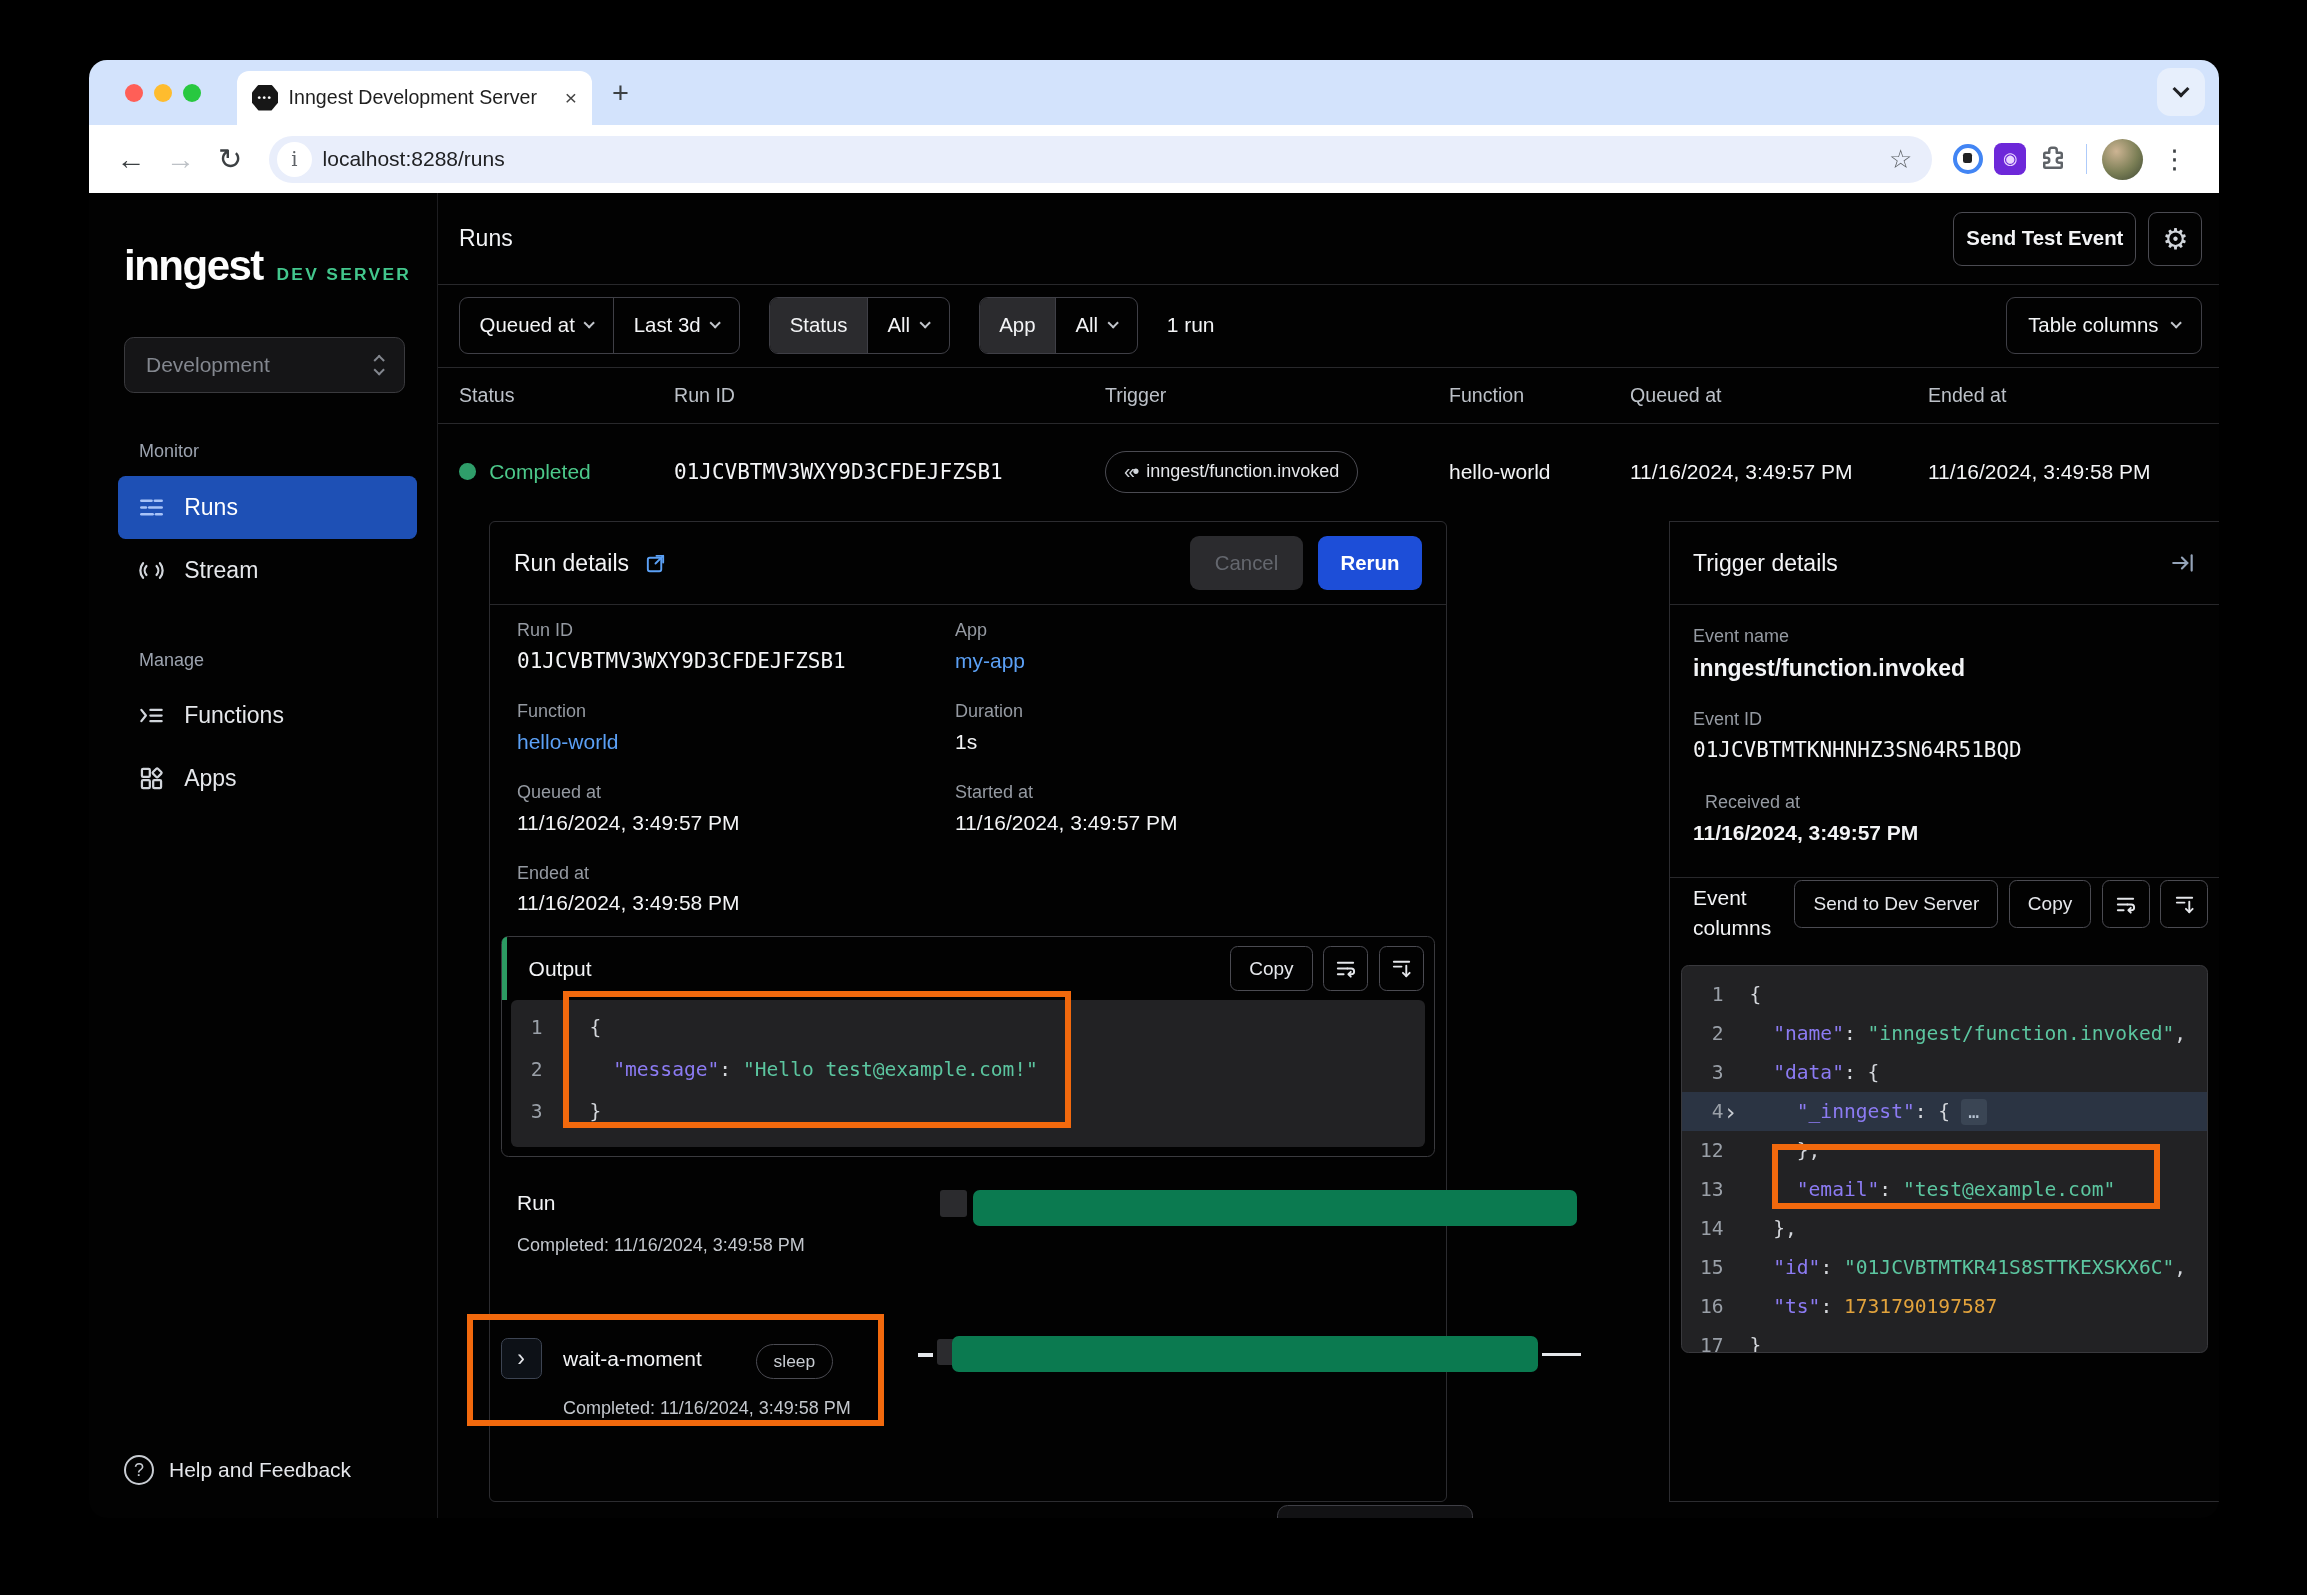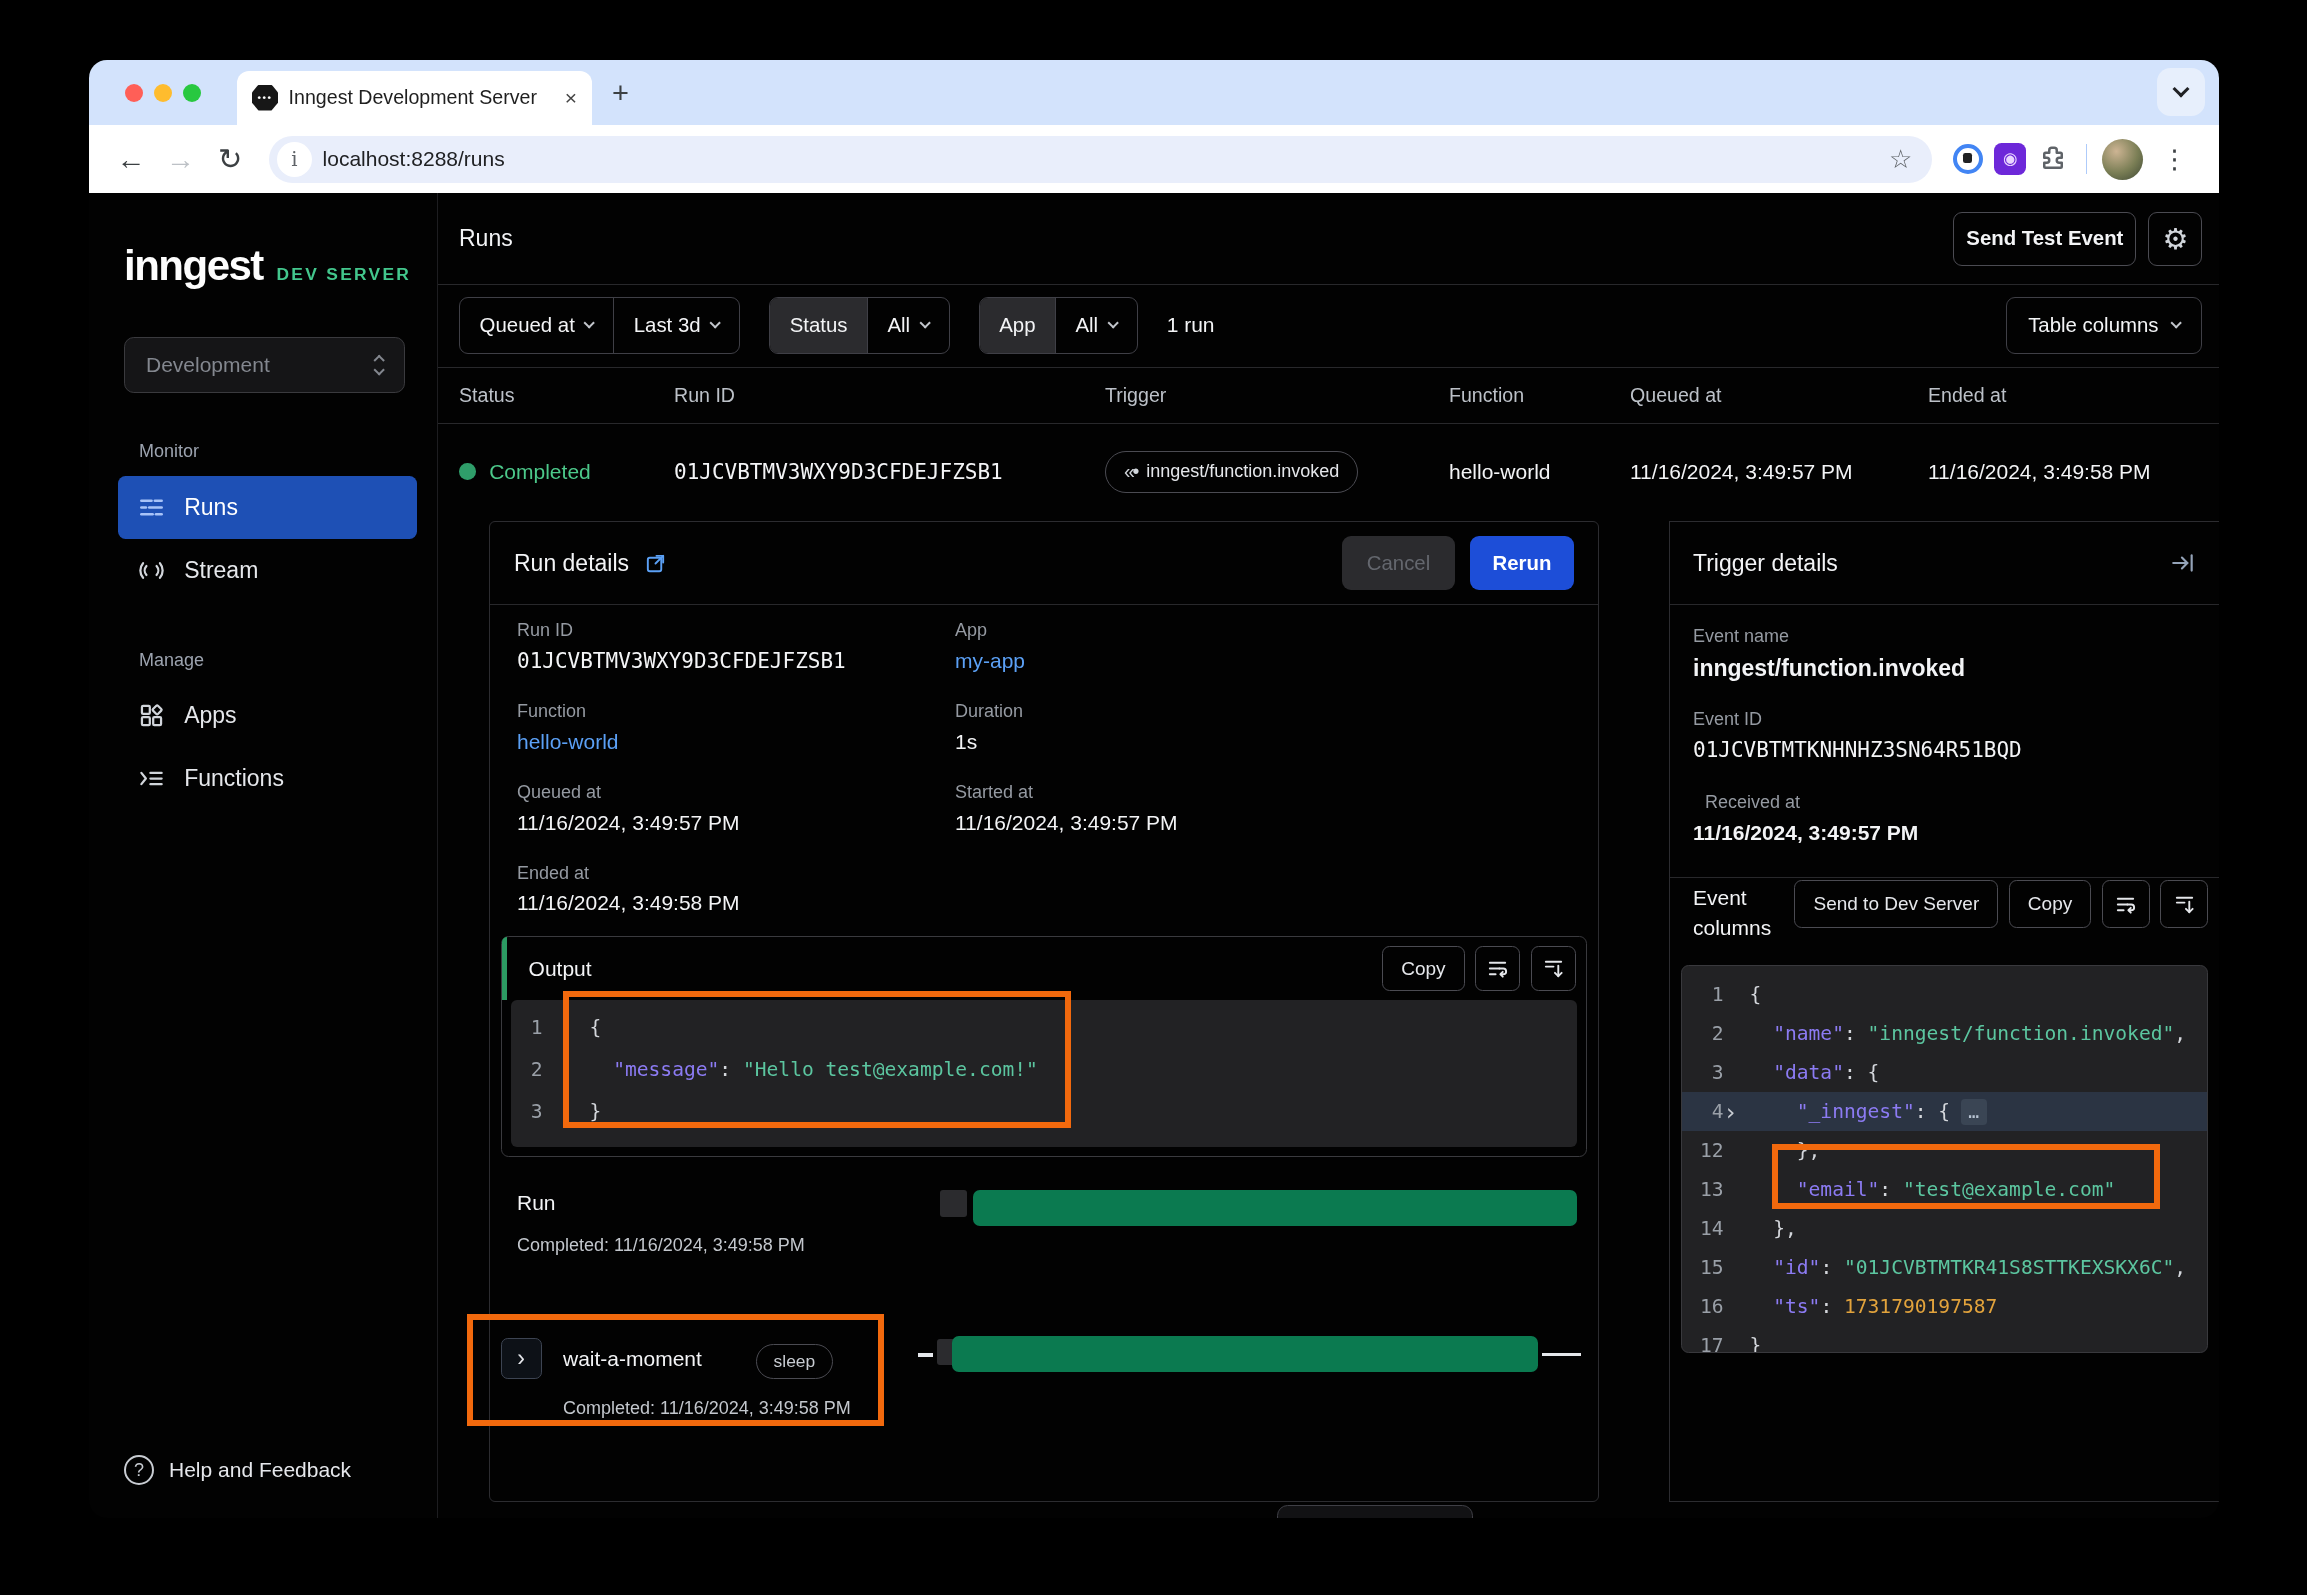--- a/index.html
+++ b/index.html
@@ -70,21 +70,21 @@
   #table-header { position:absolute; top:175px; left:0; right:0; height:55px; display:grid; grid-template-columns:215px 431px 344px 181px 298px 1fr; align-items:center; padding-left:21px; color:#bcc1c8; font-size:19.6px; }
   #table-row { position:absolute; top:230px; left:0; right:0; height:97px; display:grid; grid-template-columns:215px 431px 344px 181px 298px 1fr; align-items:center; padding-left:21px; color:#f3f4f6; font-size:21px; }
   #status-cell { display:flex; align-items:center; gap:13.6px; color:#4cc88a; }
   #status-dot { width:16.6px; height:16.6px; border-radius:50%; background:#2f9e6a; }
   .mono { font-family:"DejaVu Sans Mono", monospace; }
   #trigger-pill { display:inline-flex; align-items:center; gap:9px; height:42px; border:0.8px solid #4b4b52; border-radius:755px; padding:0 18px; font-size:18px; color:#e5e7eb; width:fit-content; }
   #trigger-pill .tic { font-size:19.6px; color:#d1d5db; letter-spacing:-2.3px; }
 
   
   #drawer { position:absolute; top:328px; left:0; right:0; height:981px; }
-  #card-left { position:absolute; left:51px; top:0; width:1110px; height:981px; border:0.8px solid #2c2c30; border-radius:6px; }
+  #card-left { position:absolute; left:51px; top:0; width:958px; height:981px; border:0.8px solid #2c2c30; border-radius:6px; }
   #rd-header { position:absolute; top:0; left:0; right:0; height:83px; display:flex; align-items:center; padding:0 24px; gap:15px; border-bottom:0.8px solid #28282b; }
   #rd-title { font-size:23px; color:#f3f4f6; }
   #rd-header .spacer { flex:1; }
   #cancel-btn { height:54px; width:113px; border:none; background:#2b2b2e; border-radius:9px; color:#64676e; font-size:20.4px; }
   #rerun-btn { height:54px; width:104px; background:#1d4ed8; border:none; border-radius:9px; color:#fff; font-size:20.4px; font-weight:600; }
   .f-label { position:absolute; font-size:18px; color:#959aa2; }
   .f-value { position:absolute; font-size:21px; color:#f3f4f6; }
   .link { color:#5ba0f5; }
 
   #output-box { position:absolute; left:10.6px; right:10.6px; top:414px; height:221px; border:0.8px solid #3a3a3e; border-radius:7.6px; }
@@ -219,35 +219,35 @@
             <path d="M7.5 8a6 6 0 0 0 0 8" stroke="#d1d5db" stroke-width="2"></path>
             <path d="M16.5 8a6 6 0 0 1 0 8" stroke="#d1d5db" stroke-width="2"></path>
             <path d="M4.5 5.5a10 10 0 0 0 0 13" stroke="#d1d5db" stroke-width="2"></path>
             <path d="M19.5 5.5a10 10 0 0 1 0 13" stroke="#d1d5db" stroke-width="2"></path>
           </svg>
         <span>Stream</span>
       </div>
       <div class="sec-label">Manage</div>
       <div class="nav-item">
         <svg width="27" height="27" viewBox="0 0 24 24" class="icon-lines">
+            <polyline points="3,7 7,12 3,17" stroke="#d1d5db" stroke-width="2"></polyline>
+            <line x1="11" y1="7" x2="21" y2="7" stroke="#d1d5db" stroke-width="2"></line>
+            <line x1="11" y1="12" x2="21" y2="12" stroke="#d1d5db" stroke-width="2"></line>
+            <line x1="11" y1="17" x2="21" y2="17" stroke="#d1d5db" stroke-width="2"></line>
+          </svg>
+        <span>Functions</span>
+      </div>
+      <div class="nav-item">
+        <svg width="27" height="27" viewBox="0 0 24 24" class="icon-lines">
             <rect x="3.5" y="3.5" width="7" height="7" rx="1" stroke="#d1d5db" stroke-width="2"></rect>
             <rect x="3.5" y="13.5" width="7" height="7" rx="1" stroke="#d1d5db" stroke-width="2"></rect>
             <rect x="13.5" y="13.5" width="7" height="7" rx="1" stroke="#d1d5db" stroke-width="2"></rect>
             <rect x="17" y="2.6" width="6.2" height="6.2" rx="1" transform="rotate(45 17 2.6)" stroke="#d1d5db" stroke-width="2"></rect>
           </svg>
         <span>Apps</span>
-      </div>
-      <div class="nav-item">
-        <svg width="27" height="27" viewBox="0 0 24 24" class="icon-lines">
-            <polyline points="3,7 7,12 3,17" stroke="#d1d5db" stroke-width="2"></polyline>
-            <line x1="11" y1="7" x2="21" y2="7" stroke="#d1d5db" stroke-width="2"></line>
-            <line x1="11" y1="12" x2="21" y2="12" stroke="#d1d5db" stroke-width="2"></line>
-            <line x1="11" y1="17" x2="21" y2="17" stroke="#d1d5db" stroke-width="2"></line>
-          </svg>
-        <span>Functions</span>
       </div>
       <div id="help-row">
         <span id="help-q">?</span>
         <span>Help and Feedback</span>
       </div>
     </div>
 
     <div id="main">
       <div id="main-header">
         <div id="page-title">Runs</div>

